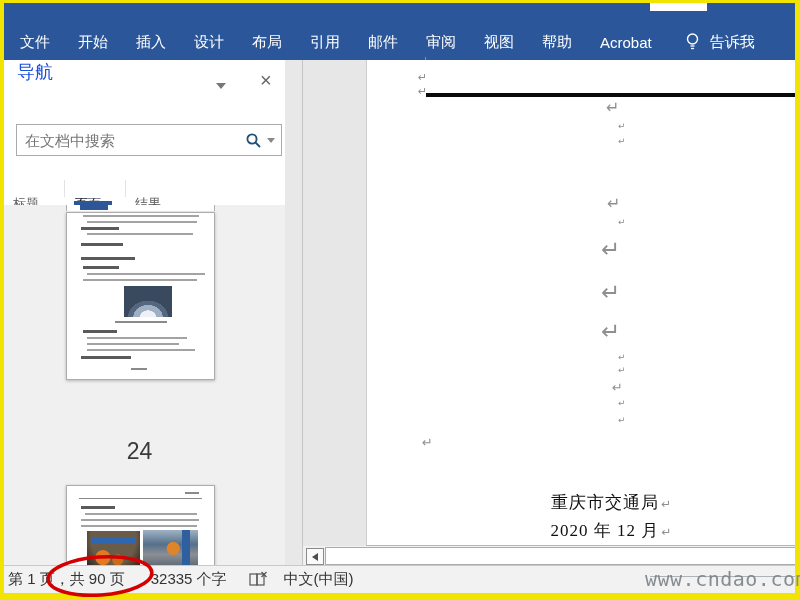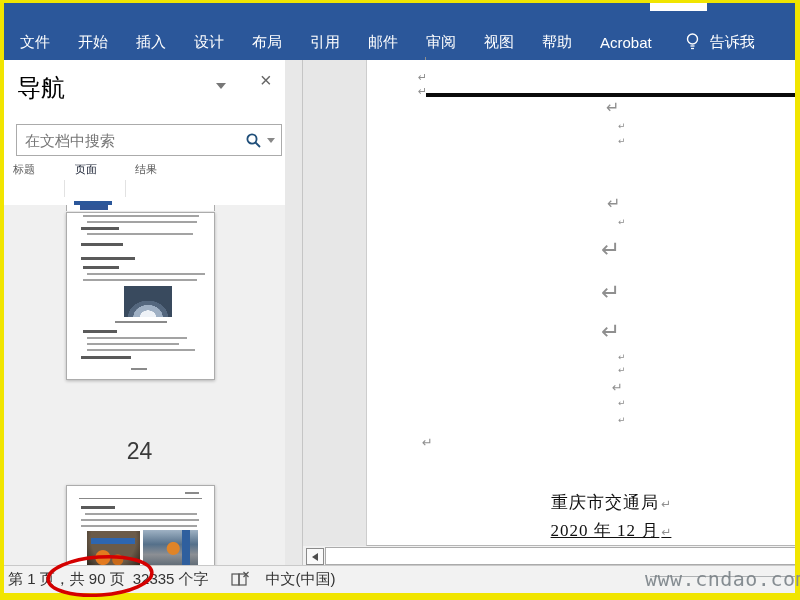--- a/index.html
+++ b/index.html
@@ -9,29 +9,29 @@
   
   #titlebar{left:0;top:0;width:800px;height:60px;background:#2B579A;}
   #tb-artifact{left:650px;top:2px;width:57px;height:9px;background:#fff;}
   #ribbon-tabs{left:20px;top:28px;height:28px;display:flex;align-items:center;gap:28px;
                color:#fff;font-size:15px;white-space:nowrap;}
   .rtab{cursor:default;}
   #tellme-group{display:flex;align-items:center;gap:10px;margin-left:5px;}
   
   #navpane{left:4px;top:60px;width:298px;height:505px;background:#fff;border-right:1px solid #C5C5C5;}
   #nav-track{right:0;top:0;width:17px;height:100%;background:#E8E8E8;}
-  #nav-title{left:13px;top:12px;font-size:24px;color:#000000;}
+  #nav-title{left:13px;top:0;font-size:18px;color:#1d4ed8;}
   .tri-down{width:0;height:0;border-left:5px solid transparent;border-right:5px solid transparent;border-top:6px solid #777;}
   #nav-chevron{left:212px;top:23px;}
   #nav-close{left:256px;top:10px;font-size:20px;color:#666;line-height:20px;}
   #nav-search{left:12px;top:64px;width:264px;height:30px;background:#fff;border:1px solid #ABABAB;}
   #nav-search-ph{left:8px;top:7px;font-size:15px;color:#767676;}
   #nav-search-mag{left:228px;top:7px;}
   #nav-search-caret{left:250px;top:13px;border-top-color:#888;border-left-width:4px;border-right-width:4px;border-top-width:5px;}
-  .navtab{top:102px;font-size:11px;color:#595959;}
+  .navtab{top:135px;font-size:13px;color:#595959;}
   .navtab.active{color:#0f172a;font-weight:normal;}
   .navtab-sep{top:120px;width:1px;height:17px;background:#E2E2E2;}
   #navtab-underline{left:70px;top:141px;width:38px;height:4px;background:#2B579A;}
   #nav-list{left:0;top:145px;width:281px;height:360px;background:#F0F0F0;}
   #thumb-sliver{left:62px;top:0px;width:147px;height:6px;background:#fff;border-left:1px solid #ACACAC;border-right:1px solid #ACACAC;}
   #thumb-sliver-blue{left:13px;top:0;width:28px;height:5px;background:#2F5597;}
   .thumb{background:#fff;border:1px solid #ACACAC;box-shadow:0 1px 3px rgba(0,0,0,.25);overflow:hidden;}
   #thumb1{left:62px;top:7px;width:147px;height:166px;}
   #thumb1-img{left:57px;top:73px;width:48px;height:31px;background-color:#394A5E;
      background:radial-gradient(ellipse 55% 70% at 50% 100%, #EEF2F7 0 30%, #9FB0C4 31% 55%, #54677E 56% 75%, #394A5E 76% 100%);}
@@ -54,33 +54,33 @@
   #page{left:366px;top:60px;width:434px;height:485px;background:#fff;border-left:1px solid #CDCDCD;
         border-bottom:1px solid #B5B5B5;overflow:hidden;}
   #corner-mark{left:410px;top:57px;width:15px;height:12px;border-right:1px solid #8F8F8F;border-bottom:1px solid #8F8F8F;}
   #rule-thick{left:59px;top:33px;width:380px;height:4px;background:#0A0A0A;}
   .pmark{position:absolute;color:#8F8F8F;font-family:"DejaVu Sans",sans-serif;line-height:1;}
   #doc-title{left:59px;top:95px;width:370px;text-align:center;font-family:"Liberation Serif","DejaVu Serif",serif;
              font-size:27px;color:#000;white-space:nowrap;}
   .credit{left:59px;width:370px;text-align:center;font-family:"Liberation Serif","DejaVu Serif",serif;
           font-size:17px;letter-spacing:1px;color:#111;white-space:nowrap;}
   .credit .pend{font-size:12px;color:#909090;font-family:"DejaVu Sans",sans-serif;margin-left:2px;letter-spacing:0;}
-  #credit1{top:401px;} #credit2{top:431px;} #credit3{top:459px;text-decoration:underline;}
+  #credit1{top:401px;} #credit2{top:431px;} #credit3{top:459px;}
   .wavy{text-decoration:underline;text-decoration-style:wavy;text-decoration-color:#4472C4;
         text-decoration-thickness:1px;text-underline-offset:3px;}
   
   #hscroll{left:303px;top:546px;width:497px;height:19px;background:#F1F1F1;}
   #hscroll-btn{left:3px;top:2px;width:16px;height:15px;background:#FAFAFA;border:1px solid #8A8A8A;
                display:flex;align-items:center;justify-content:center;}
   .tri-left{width:0;height:0;border-top:4px solid transparent;border-bottom:4px solid transparent;border-right:6px solid #4D4D4D;}
   #hscroll-thumb{left:22px;top:1px;width:472px;height:16px;background:#fff;border:1px solid #ABABAB;}
   
   #statusbar{left:0;top:565px;width:800px;height:28px;background:#F2F2F2;border-top:1px solid #C9C9C9;}
   #sb-left{left:8px;top:4px;display:flex;align-items:center;font-size:15px;color:#333;white-space:nowrap;}
-  .sb-gap26{margin-left:8px;} .sb-gap22{margin-left:22px;} .sb-gap24{margin-left:16px;}
+  .sb-gap26{margin-left:26px;} .sb-gap22{margin-left:22px;} .sb-gap24{margin-left:16px;}
   
   .ystrip{background:#F1E500;z-index:50;}
   #wm-top{left:3px;top:0px;z-index:60;font-family:"DejaVu Serif",serif;font-size:19px;letter-spacing:2px;
           color:rgba(158,168,178,.95);}
   #wm-bottom{left:645px;top:567px;z-index:60;font-family:"DejaVu Sans Mono",monospace;font-size:20px;
              letter-spacing:.5px;color:#868D92;}
   #wm-bottom-line{left:650px;top:576px;width:145px;height:1px;background:rgba(120,125,130,.55);z-index:61;}
   #red-circle{left:44px;top:552px;z-index:62;}
 </style>
 </head>

